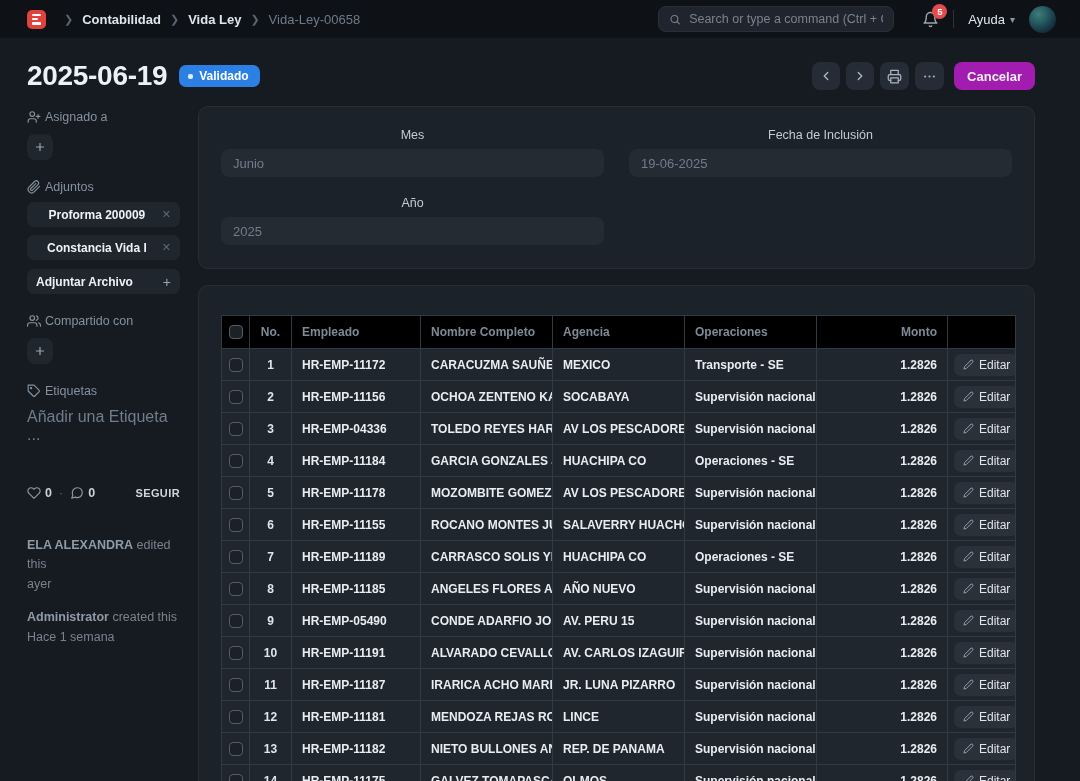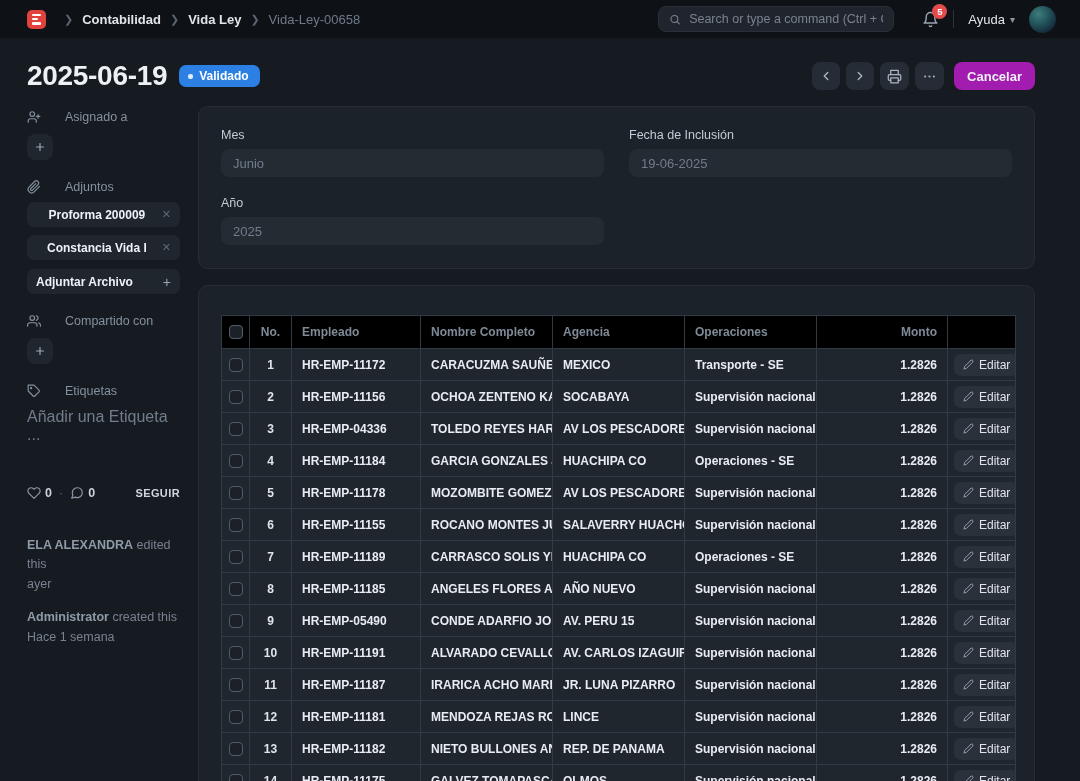--- a/index.html
+++ b/index.html
@@ -46,21 +46,21 @@
   .btn-text { height:28px; background:#a21caf; border:none; border-radius:8px; color:#eef2f6;
     font-size:13px; font-weight:600; padding:0 13px; cursor:pointer; margin-left:4px; }
 
   
   .content { display:flex; padding:14px 45px 0 27px; align-items:flex-start; }
   .doc-sidebar { width:153px; flex:none; margin-right:18px; padding-top:4px; }
   .main { flex:1; min-width:0; }
 
   
   .sb-section { margin-bottom:20px; }
-  .sb-head { display:flex; align-items:center; gap:24px; color:#84919e; font-size:12.5px; }
+  .sb-head { display:flex; align-items:center; gap:4px; color:#84919e; font-size:12.5px; }
   .sb-head svg { flex:none; }
   .sb-plus { width:26px; height:26px; margin-top:10px; background:#20262e; border-radius:8px; color:#9aa5b1;
     display:flex; align-items:center; justify-content:center; cursor:pointer; }
   .pill { margin-top:8px; height:25px; background:#20262e; border-radius:7px; display:flex; align-items:center;
     padding:0 9px; font-size:12px; }
   .pill .pill-label { flex:1; text-align:center; color:#eef2f6; font-weight:700; white-space:nowrap;
     overflow:hidden; cursor:pointer; }
   .pill .pill-x { color:#5d6875; cursor:pointer; font-size:11px; margin-left:4px; }
   .pill.attach-btn { margin-top:9px; }
   .pill.attach-btn .pill-label { text-align:left; }
@@ -70,21 +70,21 @@
   .likes-row .cnt { color:#c9d1da; font-weight:700; margin-left:4px; }
   .likes-row .sep { margin:0 7px; color:#5d6875; }
   .follow { margin-left:auto; color:#cfd6de; font-size:11px; font-weight:700; letter-spacing:.4px; cursor:pointer; }
   .meta { margin-top:36px; color:#78828f; font-size:12.5px; line-height:1.55; }
   .meta b { color:#8f9aa7; }
   .meta + .meta { margin-top:14px; }
 
   
   .card { background:#1c2229; border:1px solid #262d35; border-radius:10px; }
   .form-card { padding:21px 22px 23px 22px; }
-  .form-grid { display:grid; grid-template-columns:1fr 1fr; column-gap:25px; row-gap:19px; }
+  .form-grid { display:grid; grid-template-columns:1fr 1fr; column-gap:25px; row-gap:19px;text-align:center; }
   .field label { display:block; font-size:12.5px; color:#c3cbd3; margin-bottom:7px; }
   .field .control { height:28px; background:#242b33; border-radius:8px; display:flex; align-items:center;
     padding:0 12px; color:#717d8c; font-size:13px; }
   .table-card { margin-top:16px; padding:29px 22px 20px 22px; height:600px; }
 
   
   table { width:100%; border-collapse:collapse; table-layout:fixed; font-size:12px; background:#20262d; }
   th, td { border:1px solid #323a44; padding:0 10px; height:32px; white-space:nowrap; overflow:hidden;
     text-overflow:clip; }
   thead th { height:33px; color:#7f8a97; font-weight:700; text-align:left; background:#000000; }

